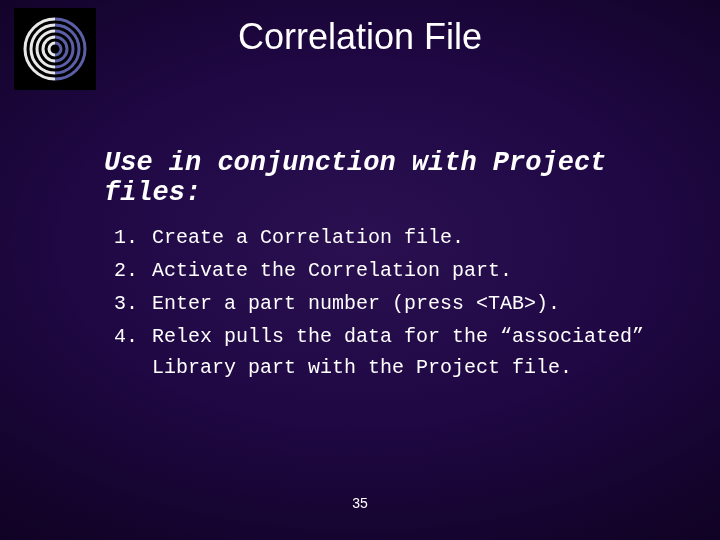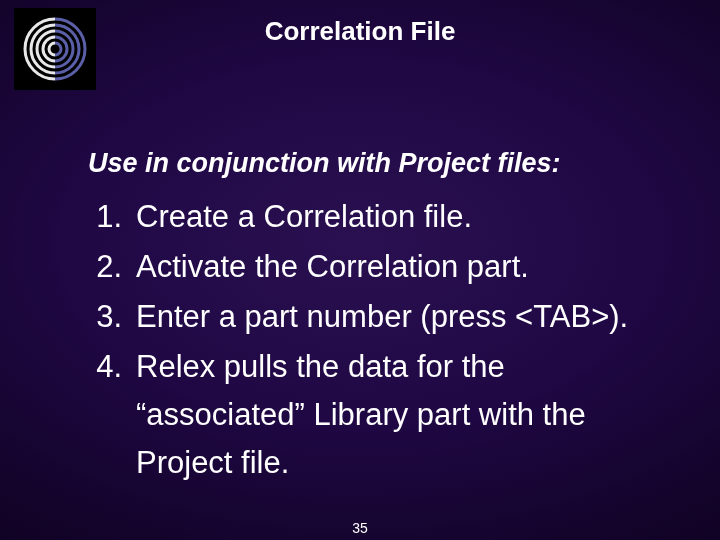--- a/index.html
+++ b/index.html
@@ -33,60 +33,61 @@
     justify-content: center;
   }
   .logo svg { display: block; }
   .title {
     position: absolute;
     top: 16px;
     left: 0;
     width: 100%;
     text-align: center;
     color: #fff;
-    font-size: 26px;
-    font-weight: bold;
+    font-size: 36px;
+    font-weight: normal;
   }
   .content {
     position: absolute;
     top: 148px;
-    left: 88px;
+    left: 104px;
     right: 40px;
     color: #fff;
+    font-family: Liberation Mono, monospace;
   }
   .lead {
     font-style: italic;
     font-weight: bold;
     font-size: 27px;
     margin-bottom: 14px;
   }
   ol.steps {
     list-style: none;
     padding: 0;
     margin: 0;
     counter-reset: step;
   }
   ol.steps li {
     counter-increment: step;
-    font-size: 31px;
+    font-size: 20px;
     line-height: 1.55;
     padding-left: 48px;
     text-indent: -48px;
     margin-bottom: 2px;
   }
   ol.steps li::before {
     content: counter(step) ".";
     display: inline-block;
     width: 34px;
     text-align: right;
     margin-right: 14px;
   }
   .page-num {
     position: absolute;
-    bottom: 4px;
+    bottom: 29px;
     left: 0;
     width: 100%;
     text-align: center;
     color: #fff;
     font-size: 14px;
   }
 </style>
 </head>
 <body>
 

